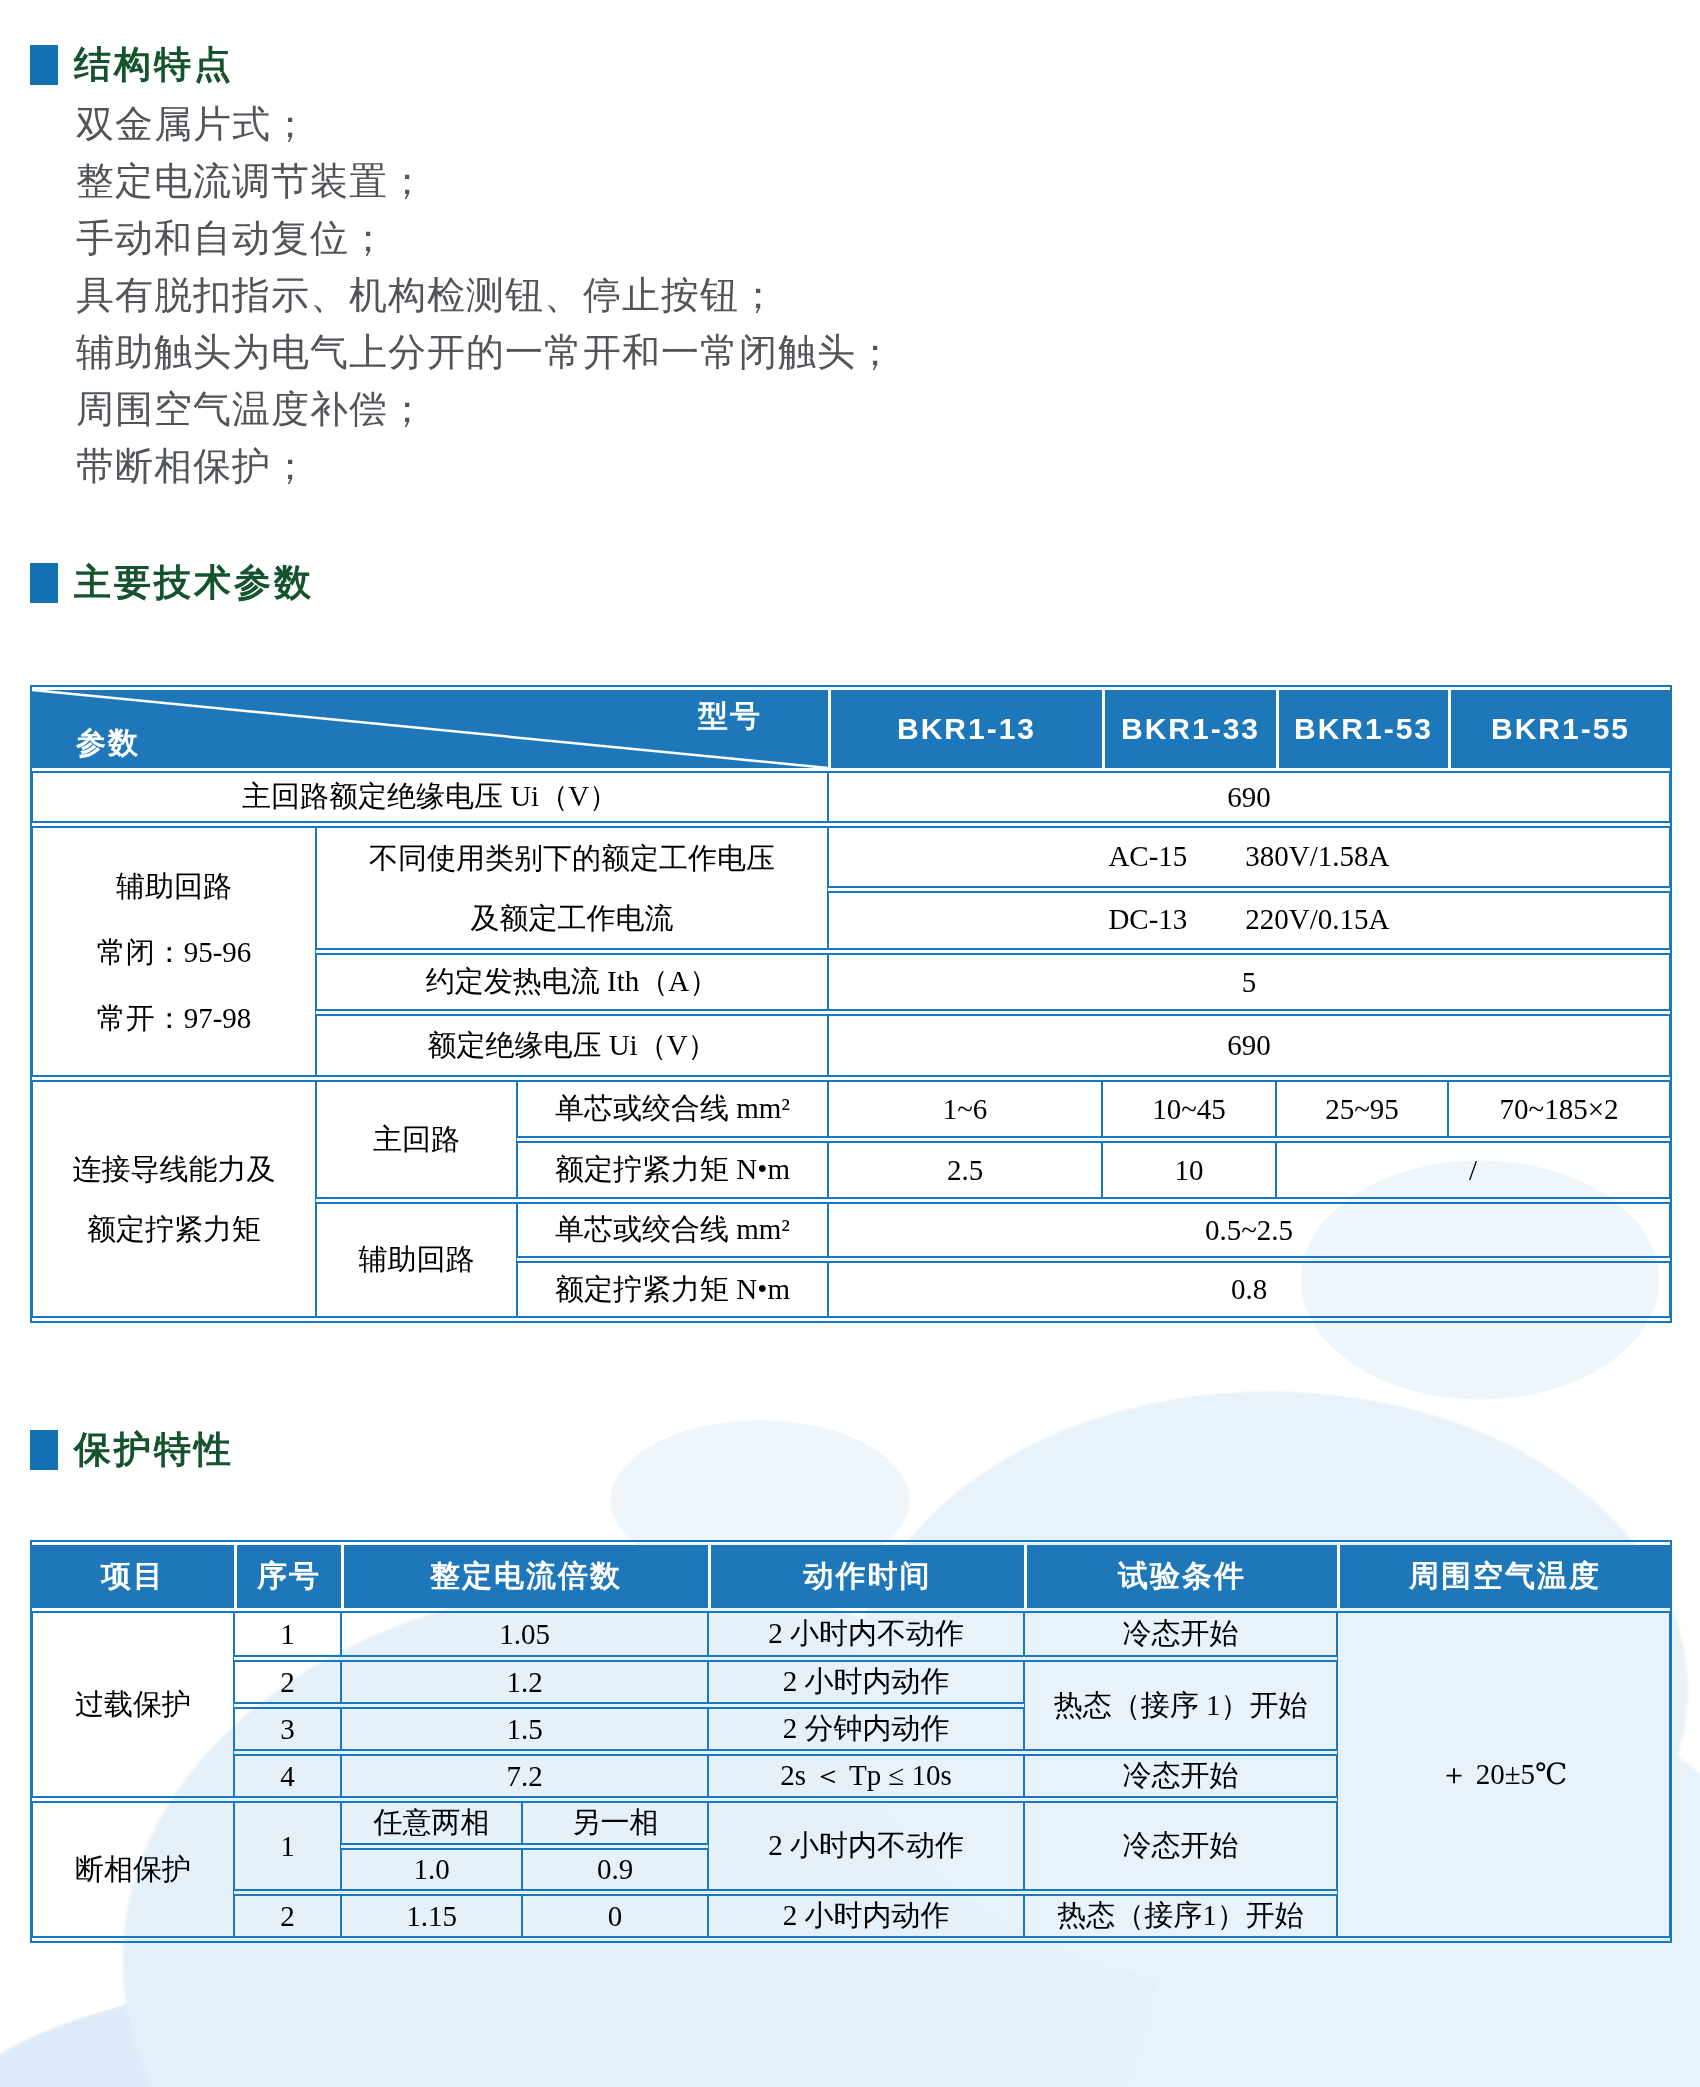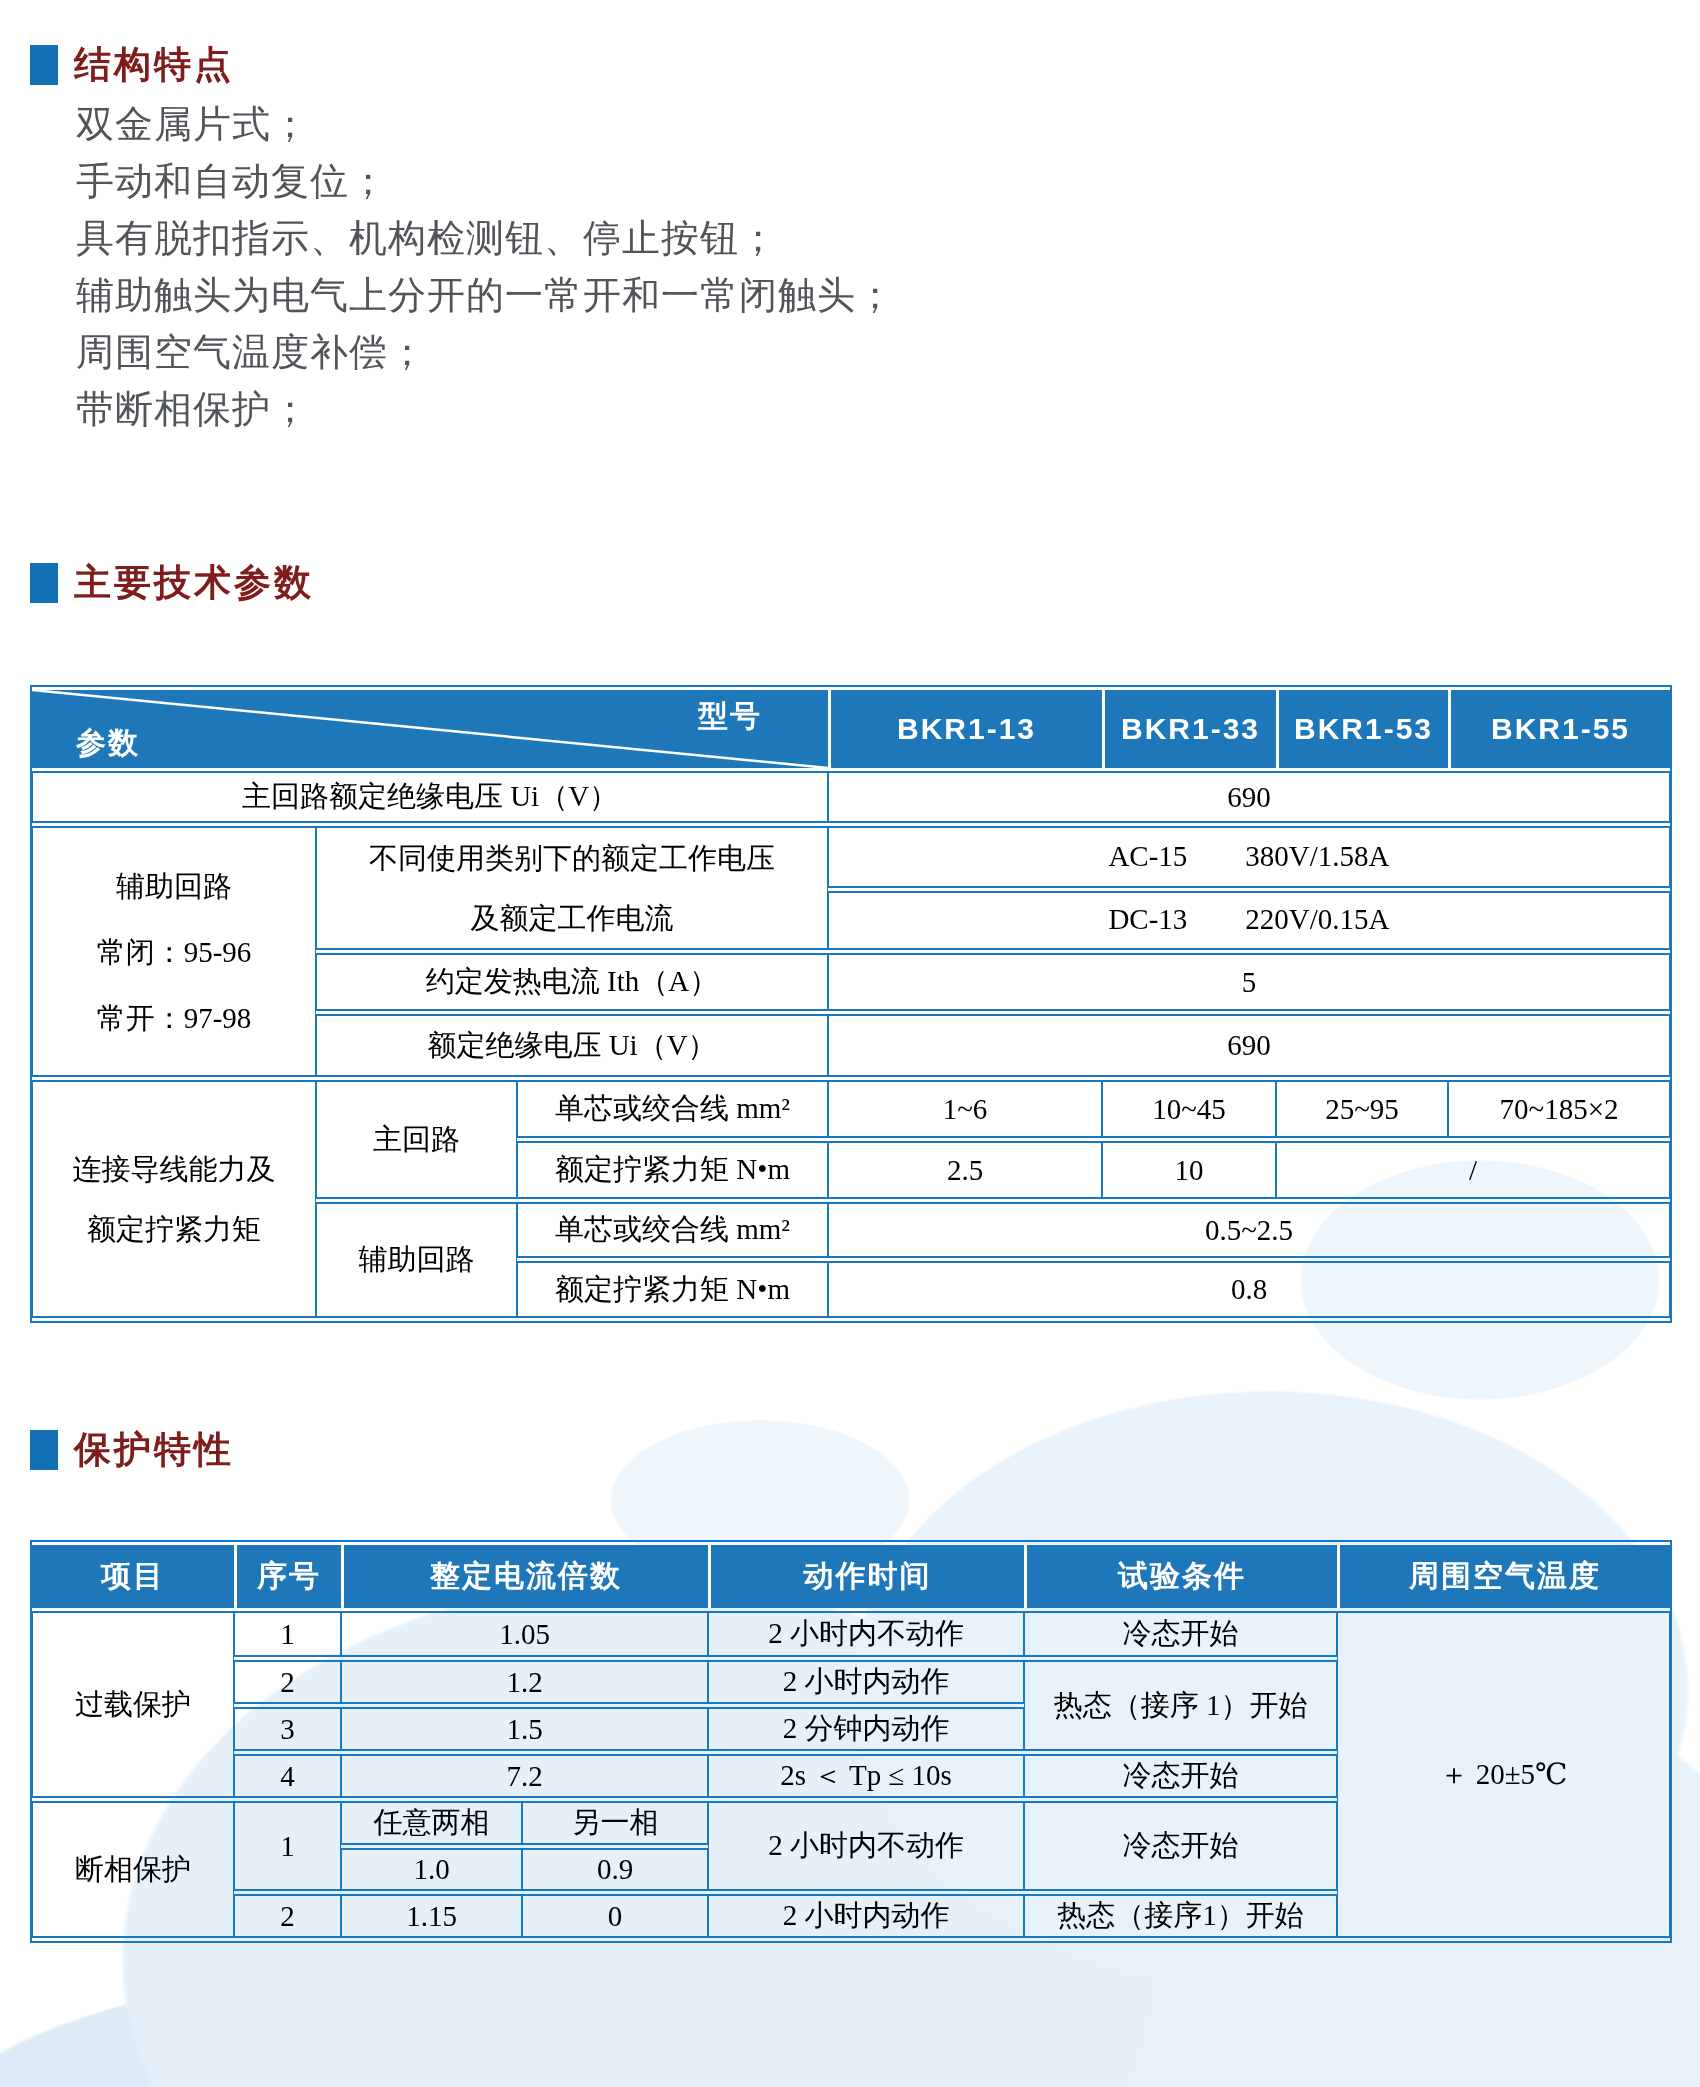--- a/index.html
+++ b/index.html
@@ -20,21 +20,21 @@
       radial-gradient(ellipse 520px 380px at 640px 1960px, #e5f0f9 99%, transparent 100%),
       radial-gradient(ellipse 470px 340px at 1340px 1990px, #e8f2fa 99%, transparent 100%),
       radial-gradient(ellipse 300px 220px at 980px 1840px, #e9f3fa 99%, transparent 100%),
       radial-gradient(ellipse 900px 180px at 850px 2110px, #dcebf7 99%, transparent 100%);
   }
   .content { position:absolute; inset:0; z-index:1; }
 
   
   .sec-head { position:absolute; left:30px; display:flex; align-items:center; }
   .sec-square { width:28px; height:40px; background:#1371b5; margin-right:16px; }
-  .sec-title { font-size:37px; font-weight:bold; color:#7f1d1d; letter-spacing:3px; }
+  .sec-title { font-size:37px; font-weight:bold; color:#14532d; letter-spacing:3px; }
 
   
   .features { position:absolute; left:76px; top:96px; }
   .features .item { height:57px; line-height:57px; font-size:38px; color:#51555a; letter-spacing:1px; }
 
   
   table { border-collapse:separate; border-spacing:0 3px; table-layout:fixed;
           position:absolute; left:30px; border:2px solid #1879c2; }
   th, td { padding:0; vertical-align:middle; text-align:center; }
   thead th { background:#1d77b9; color:#ffffff; font-weight:bold; font-size:30px; letter-spacing:2px; }
@@ -70,20 +70,21 @@
 
 <div class="content">
 
   <div class="sec-head" style="top:40px;">
     <div class="sec-square"></div>
     <div class="sec-title">结构特点</div>
   </div>
 
   <div class="features">
     <div class="item">双金属片式；</div>
+    <div class="item">整定电流调节装置；</div>
     <div class="item">手动和自动复位；</div>
     <div class="item">具有脱扣指示、机构检测钮、停止按钮；</div>
     <div class="item">辅助触头为电气上分开的一常开和一常闭触头；</div>
     <div class="item">周围空气温度补偿；</div>
     <div class="item">带断相保护；</div>
   </div>
 
   <div class="sec-head" style="top:558px;">
     <div class="sec-square"></div>
     <div class="sec-title">主要技术参数</div>

